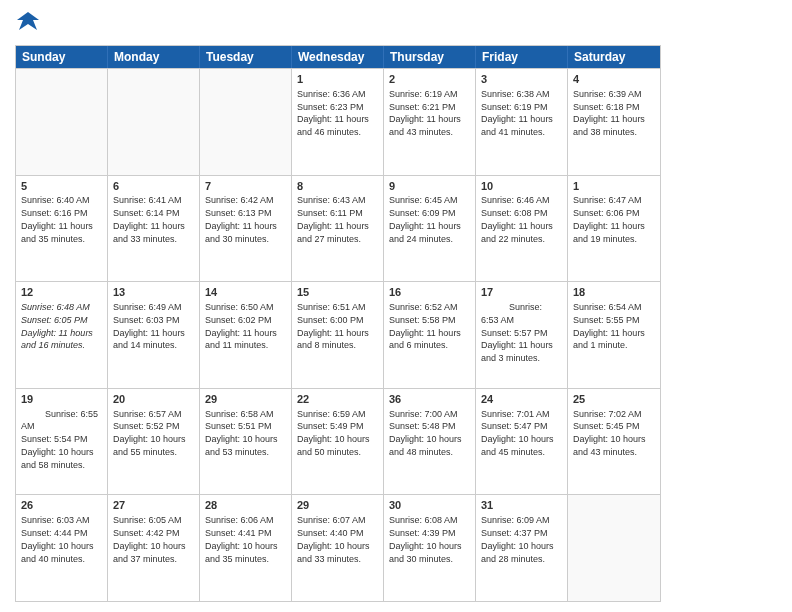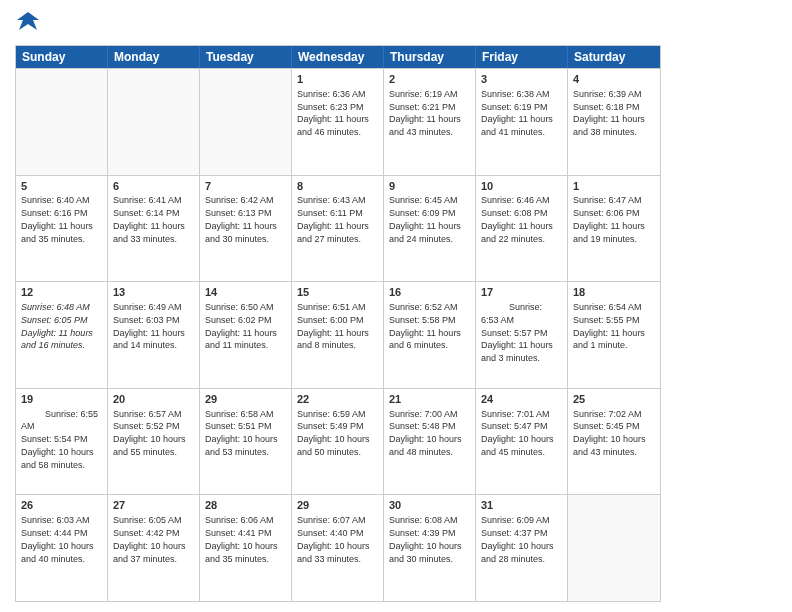--- a/index.html
+++ b/index.html
@@ -205,21 +205,21 @@
 Daylight: 10 hours and 58 minutes.</span></div>
           <div class="cal-cell"><span class="day-number">20</span><span class="cell-text" style="white-space: pre-line; text-align: right;">Sunrise: 6:57 AM
 Sunset: 5:52 PM
 Daylight: 10 hours and 55 minutes.</span></div>
           <div class="cal-cell"><span class="day-number">29</span><span class="cell-text" style="white-space: pre-line;">Sunrise: 6:58 AM
 Sunset: 5:51 PM
 Daylight: 10 hours and 53 minutes.</span></div>
           <div class="cal-cell"><span class="day-number">22</span><span class="cell-text" style="white-space: pre-line; text-align: right;">Sunrise: 6:59 AM
 Sunset: 5:49 PM
 Daylight: 10 hours and 50 minutes.</span></div>
-          <div class="cal-cell"><span class="day-number">21</span><span class="cell-text" style="white-space: pre-line;">Sunrise: 7:00 AM
+          <div class="cal-cell"><span class="day-number">36</span><span class="cell-text" style="white-space: pre-line;">Sunrise: 7:00 AM
 Sunset: 5:48 PM
 Daylight: 10 hours and 48 minutes.</span></div>
           <div class="cal-cell"><span class="day-number">24</span><span class="cell-text" style="white-space: pre-line;">Sunrise: 7:01 AM
 Sunset: 5:47 PM
 Daylight: 10 hours and 45 minutes.</span></div>
           <div class="cal-cell"><span class="day-number">25</span><span class="cell-text" style="white-space: pre-line;">Sunrise: 7:02 AM
 Sunset: 5:45 PM
 Daylight: 10 hours and 43 minutes.</span></div>
         </div>
         <div class="cal-row">

